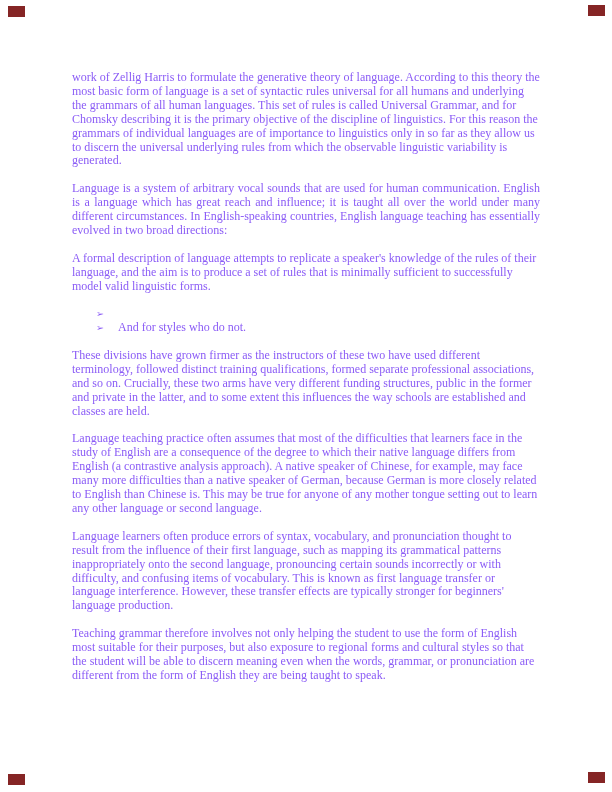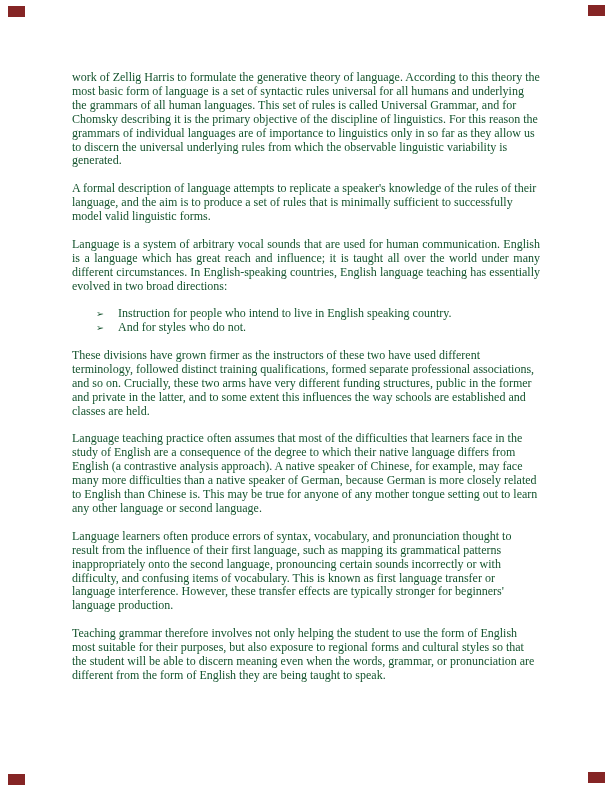--- a/index.html
+++ b/index.html
@@ -59,28 +59,27 @@
   .corner.br { left: 588px; top: 772px; }
 </style>
 </head>
 <body>
 
 <div class="page">
   <div class="corner tl" style="background: rgb(133, 37, 37);"></div>
   <div class="corner tr" style="background: rgb(133, 37, 37);"></div>
   <div class="corner bl" style="background: rgb(133, 37, 37);"></div>
   <div class="corner br" style="background: rgb(133, 37, 37);"></div>
-  <div class="content" style="color: #14532d;">
+  <div class="content" style="color: #8b5cf6;">
       <p class="para">work of Zellig Harris to formulate the generative theory of language. According to this theory the most basic form of language is a set of syntactic rules universal for all humans and underlying the grammars of all human languages. This set of rules is called Universal Grammar, and for Chomsky describing it is the primary objective of the discipline of linguistics. For this reason the grammars of individual languages are of importance to linguistics only in so far as they allow us to discern the universal underlying rules from which the observable linguistic variability is generated.</p>
+      <p class="para justify">Language is a system of arbitrary vocal sounds that are used for human communication. English is a language which has great reach and influence; it is taught all over the world under many different circumstances. In English-speaking countries, English language teaching has essentially evolved in two broad directions:</p>
       <p class="para">A formal description of language attempts to replicate a speaker's knowledge of the rules of their language, and the aim is to produce a set of rules that is minimally sufficient to successfully model valid linguistic forms.</p>
-      <p class="para justify">Language is a system of arbitrary vocal sounds that are used for human communication. English is a language which has great reach and influence; it is taught all over the world under many different circumstances. In English-speaking countries, English language teaching has essentially evolved in two broad directions:</p>
       <ul class="blist">
         <li>
           <span class="blt">➢</span>
-          <span>Instruction for people who intend to live in English speaking country.</span>
         </li>
         <li>
           <span class="blt">➢</span>
           <span>And for styles who do not.</span>
         </li>
       </ul>
       <p class="para">These divisions have grown firmer as the instructors of these two have used different terminology, followed distinct training qualifications, formed separate professional associations, and so on. Crucially, these two arms have very different funding structures, public in the former and private in the latter, and to some extent this influences the way schools are established and classes are held.</p>
       <p class="para">Language teaching practice often assumes that most of the difficulties that learners face in the study of English are a consequence of the degree to which their native language differs from English (a contrastive analysis approach). A native speaker of Chinese, for example, may face many more difficulties than a native speaker of German, because German is more closely related to English than Chinese is. This may be true for anyone of any mother tongue setting out to learn any other language or second language.</p>
       <p class="para">Language learners often produce errors of syntax, vocabulary, and pronunciation thought to result from the influence of their first language, such as mapping its grammatical patterns inappropriately onto the second language, pronouncing certain sounds incorrectly or with difficulty, and confusing items of vocabulary. This is known as first language transfer or language interference. However, these transfer effects are typically stronger for beginners' language production.</p>
       <p class="para">Teaching grammar therefore involves not only helping the student to use the form of English most suitable for their purposes, but also exposure to regional forms and cultural styles so that the student will be able to discern meaning even when the words, grammar, or pronunciation are different from the form of English they are being taught to speak.</p>

